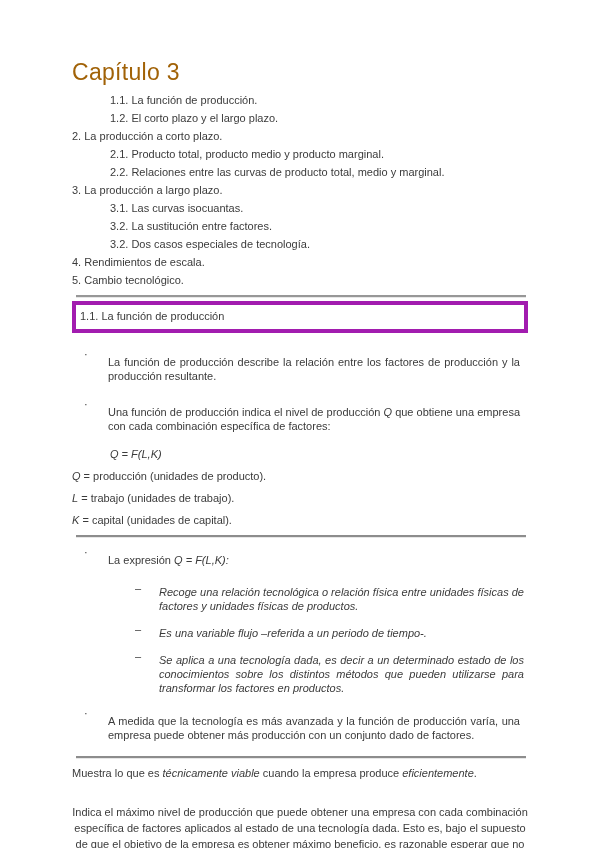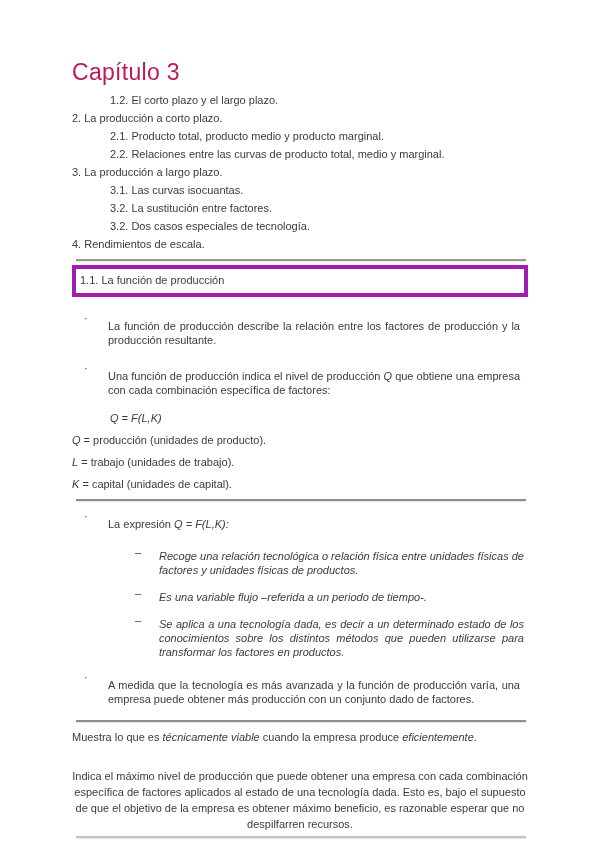--- a/index.html
+++ b/index.html
@@ -6,21 +6,21 @@
   body {
     width:600px; height:848px;
     font-family:"Liberation Sans", sans-serif;
     color:#3b3b3b;
     -webkit-font-smoothing:antialiased;
   }
   .page { padding:58px 72px 0 72px; box-sizing:border-box; }
 
   .chapter-title {
     font-size:23px; font-weight:500; letter-spacing:.3px;
-    margin:0 0 5px 0; line-height:28px; color:#be185d;
+    margin:0 0 5px 0; line-height:28px; color:#a16207;
   }
 
   .outline { list-style:none; margin:0; padding:0; font-size:11px; }
   .outline li { line-height:18px; white-space:nowrap; }
   .outline li.lv2 { padding-left:38px; }
 
   .rule {
     height:2px; background:#979797; border:none;
     border-bottom:1px solid #e7e7e7;
     margin:6px 2px 0 4px;
@@ -58,29 +58,31 @@
   .gap-sm { height:2px; }
 </style>
 </head>
 <body>
 
 <div class="page">
 
   <h1 class="chapter-title">Capítulo 3</h1>
 
   <ul class="outline">
+    <li class="lv2">1.1. La función de producción.</li>
     <li class="lv2">1.2. El corto plazo y el largo plazo.</li>
     <li class="lv1">2. La producción a corto plazo.</li>
     <li class="lv2">2.1. Producto total, producto medio y producto marginal.</li>
     <li class="lv2">2.2. Relaciones entre las curvas de producto total, medio y marginal.</li>
     <li class="lv1">3. La producción a largo plazo.</li>
     <li class="lv2">3.1. Las curvas isocuantas.</li>
     <li class="lv2">3.2. La sustitución entre factores.</li>
     <li class="lv2">3.2. Dos casos especiales de tecnología.</li>
     <li class="lv1">4. Rendimientos de escala.</li>
+    <li class="lv1">5. Cambio tecnológico.</li>
   </ul>
 
   <div class="rule"></div>
 
   <div class="section-box">
     <span>1.1. La función de producción</span>
   </div>
 
   <div class="content">
 

